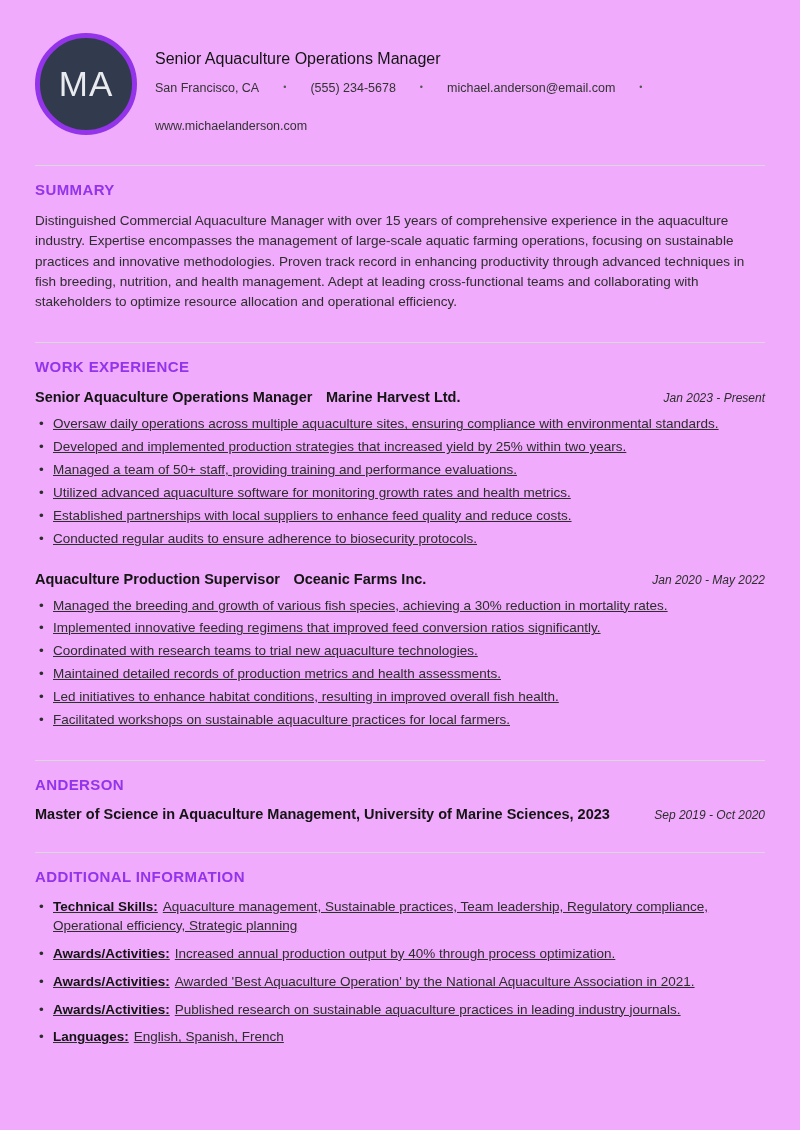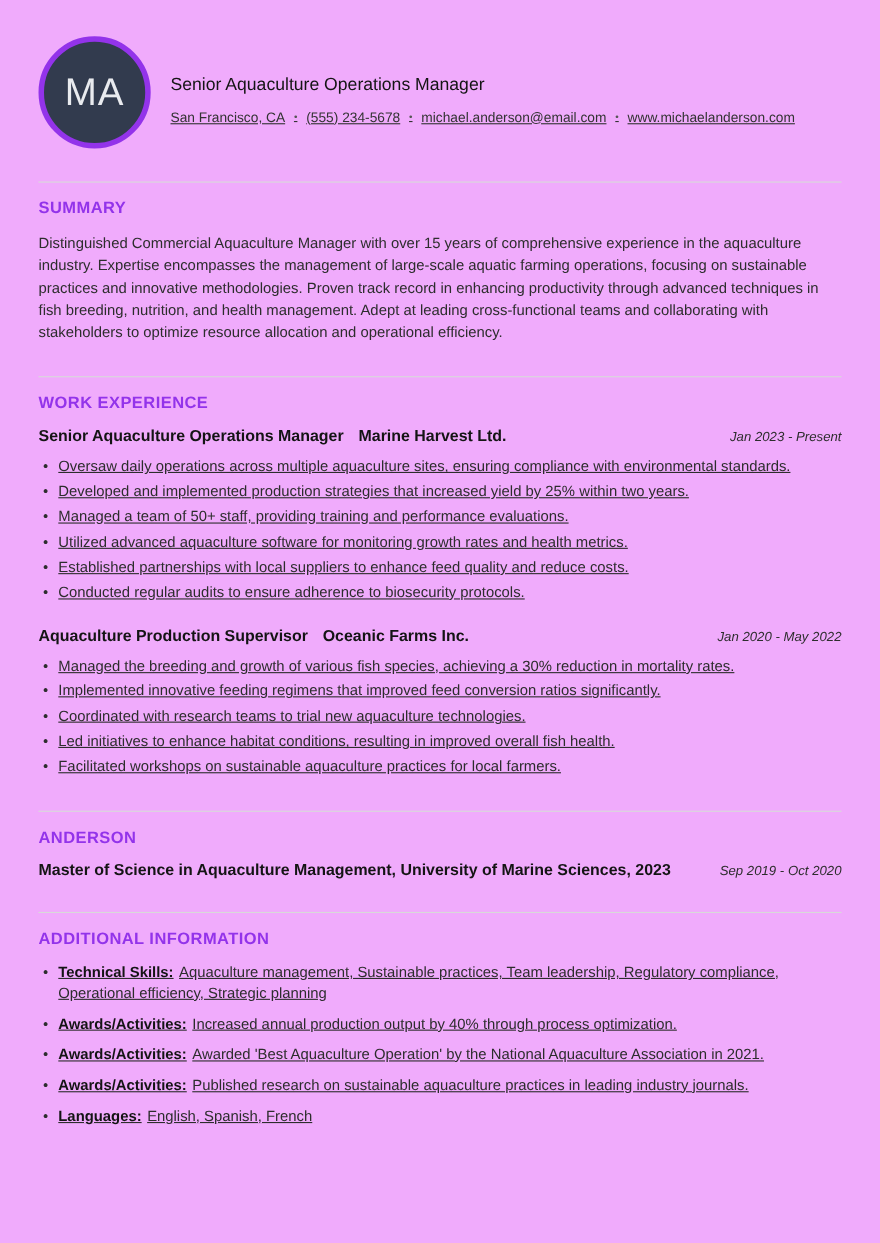--- a/index.html
+++ b/index.html
@@ -45,23 +45,22 @@
     margin-top: 10px;
     font-size: 16px;
     color: #141414;
   }
   .contact {
     margin-top: 13px;
     font-size: 12.5px;
     color: #333333;
     display: flex;
     align-items: center;
-    gap: 8px;
+    gap: 24px;
     flex-wrap: wrap;
-    text-decoration: underline;
   }
   .sep { color: #555555; font-size: 9px; line-height: 1; }
 
   
   .section {
     border-top: 1px solid #d9d9d9;
     margin-top: 30px;
     padding-top: 15px;
   }
   .section-heading {
@@ -192,20 +191,21 @@
         <div class="job-title-line">
           <span class="job-role">Aquaculture Production Supervisor</span>
           <span class="job-company">Oceanic Farms Inc.</span>
         </div>
         <span class="dates">Jan 2020 - May 2022</span>
       </div>
       <ul class="bullets">
         <li>Managed the breeding and growth of various fish species, achieving a 30% reduction in mortality rates.</li>
         <li>Implemented innovative feeding regimens that improved feed conversion ratios significantly.</li>
         <li>Coordinated with research teams to trial new aquaculture technologies.</li>
+        <li>Maintained detailed records of production metrics and health assessments.</li>
         <li>Led initiatives to enhance habitat conditions, resulting in improved overall fish health.</li>
         <li>Facilitated workshops on sustainable aquaculture practices for local farmers.</li>
       </ul>
     </div>
   </section>
 
   <section class="section">
     <h2 class="section-heading">ANDERSON</h2>
     <div class="edu-row">
       <span class="edu-degree">Master of Science in Aquaculture Management, University of Marine Sciences, 2023</span>

